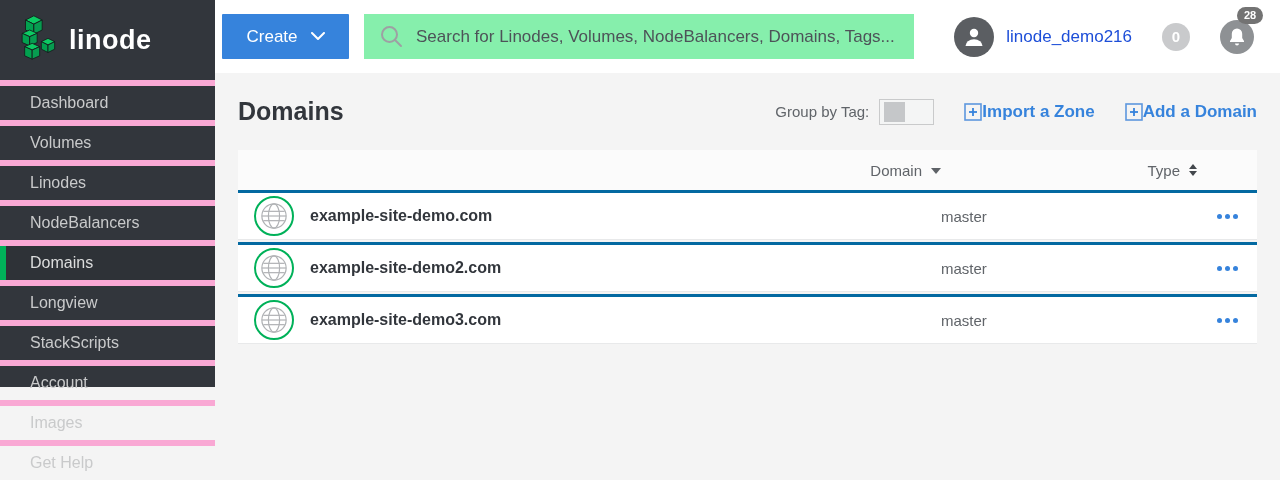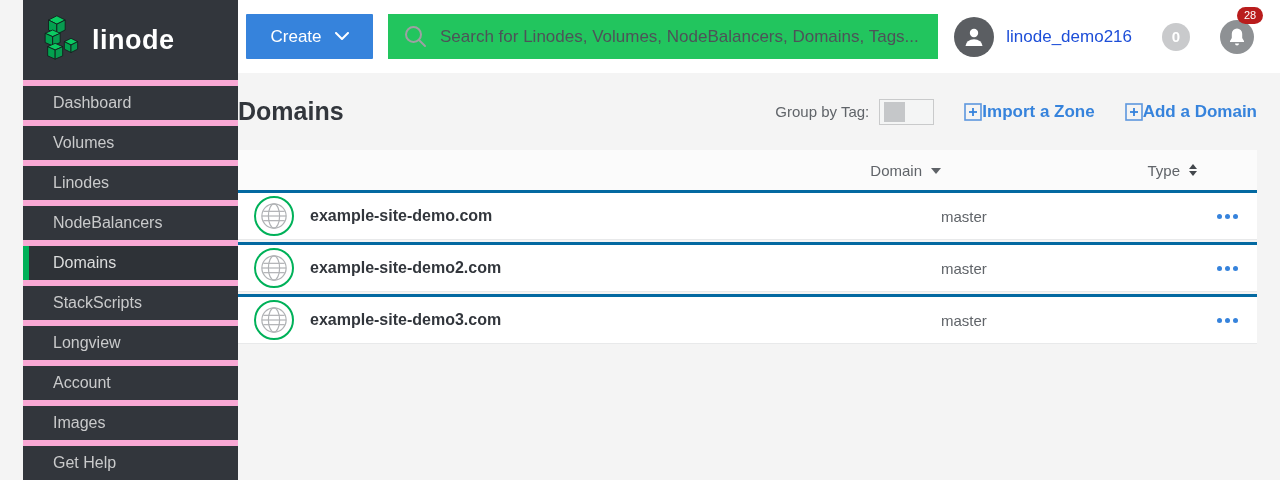--- a/index.html
+++ b/index.html
@@ -6,22 +6,22 @@
   html,body { width:1280px; height:480px; }
   body {
     font-family:"Liberation Sans", sans-serif;
     background:#f4f4f4;
     position:relative;
     overflow:hidden;
   }
 
   
   .sidebar {
-    position:absolute; left:0; top:0; width:215px; height:480px;
-    background:#32363c; z-index:3;margin-left:23px;
+    position:absolute; left:0; top:0; width:215px; height:387px;
+    background:#32363c; z-index:3;
   }
   .logo {
     height:80px; display:flex; align-items:center; padding-left:18px; gap:11px;
   }
   .logo-text { color:#ffffff; font-size:27px; font-weight:600; letter-spacing:.5px; }
   .nav-item {
     height:40px; border-top:6px solid #f9a8d4;
     display:flex; align-items:center; padding-left:30px;
     color:#c9cacb; font-size:16px; cursor:pointer; position:relative;
   }
@@ -29,28 +29,28 @@
   .nav-item.active::before {
     content:""; position:absolute; left:0; top:0; bottom:0; width:6px; background:#00b159;
   }
 
   
   .topbar {
     position:absolute; left:215px; top:0; width:1065px; height:73px;
     background:#ffffff; display:flex; align-items:center;
   }
   .create-btn {
-    margin-left:31px; width:127px; height:45px; flex:none;
+    margin-left:7px; width:127px; height:45px; flex:none;
     background:#3683dc; color:#fff; border:none; border-radius:1px;
     font-family:inherit; font-size:17px;
     display:flex; align-items:center; justify-content:center; gap:13px; cursor:pointer;
   }
   .search-box {
     margin-left:15px; width:550px; height:45px; flex:none;
-    background:#22c55e; display:flex; align-items:center; padding:0 16px; gap:13px;
+    background:#86efac; display:flex; align-items:center; padding:0 16px; gap:13px;
   }
   .search-box input {
     flex:1; border:none; background:transparent; outline:none;
     font-family:inherit; font-size:17px; color:#32363c;
   }
   .search-box input::placeholder { color:#4d5358; opacity:1; }
 
   .user-cluster { margin-left:auto; display:flex; align-items:center; padding-right:26px; }
   .avatar {
     width:40px; height:40px; border-radius:50%; background:#5b5e62;
@@ -62,21 +62,21 @@
     background:#c9cacc; color:#fff; font-weight:bold; font-size:15px;
     display:flex; align-items:center; justify-content:center; cursor:pointer;
   }
   .bell-wrap { margin-left:30px; position:relative; }
   .bell-circle {
     width:34px; height:34px; border-radius:50%; background:#8e9194;
     display:flex; align-items:center; justify-content:center; cursor:pointer;
   }
   .notif-badge {
     position:absolute; top:-13px; left:17px;
-    background:#b91c1c; color:#fff; font-size:11px; font-weight:normal;
+    background:#737373; color:#fff; font-size:11px; font-weight:bold;
     padding:3px 7px; border-radius:10px; line-height:1;
   }
 
   
   .main { position:absolute; left:215px; top:73px; width:1065px; height:407px; }
   .page-header { height:77px; display:flex; align-items:center; padding:0 23px; }
   .page-title { font-size:25px; font-weight:700; color:#32363c; }
   .controls { margin-left:auto; display:flex; align-items:center; }
   .group-label { font-size:15px; color:#606469; }
   .toggle {
@@ -156,24 +156,24 @@
     <div class="nav-item">
         <span>Linodes</span>
       </div>
     <div class="nav-item">
         <span>NodeBalancers</span>
       </div>
     <div class="nav-item active">
         <span>Domains</span>
       </div>
     <div class="nav-item">
+        <span>Longview</span>
+      </div>
+    <div class="nav-item">
         <span>StackScripts</span>
-      </div>
-    <div class="nav-item">
-        <span>Longview</span>
       </div>
     <div class="nav-item">
         <span>Account</span>
       </div>
     <div class="nav-item">
         <span>Images</span>
       </div>
     <div class="nav-item">
         <span>Get Help</span>
       </div>

